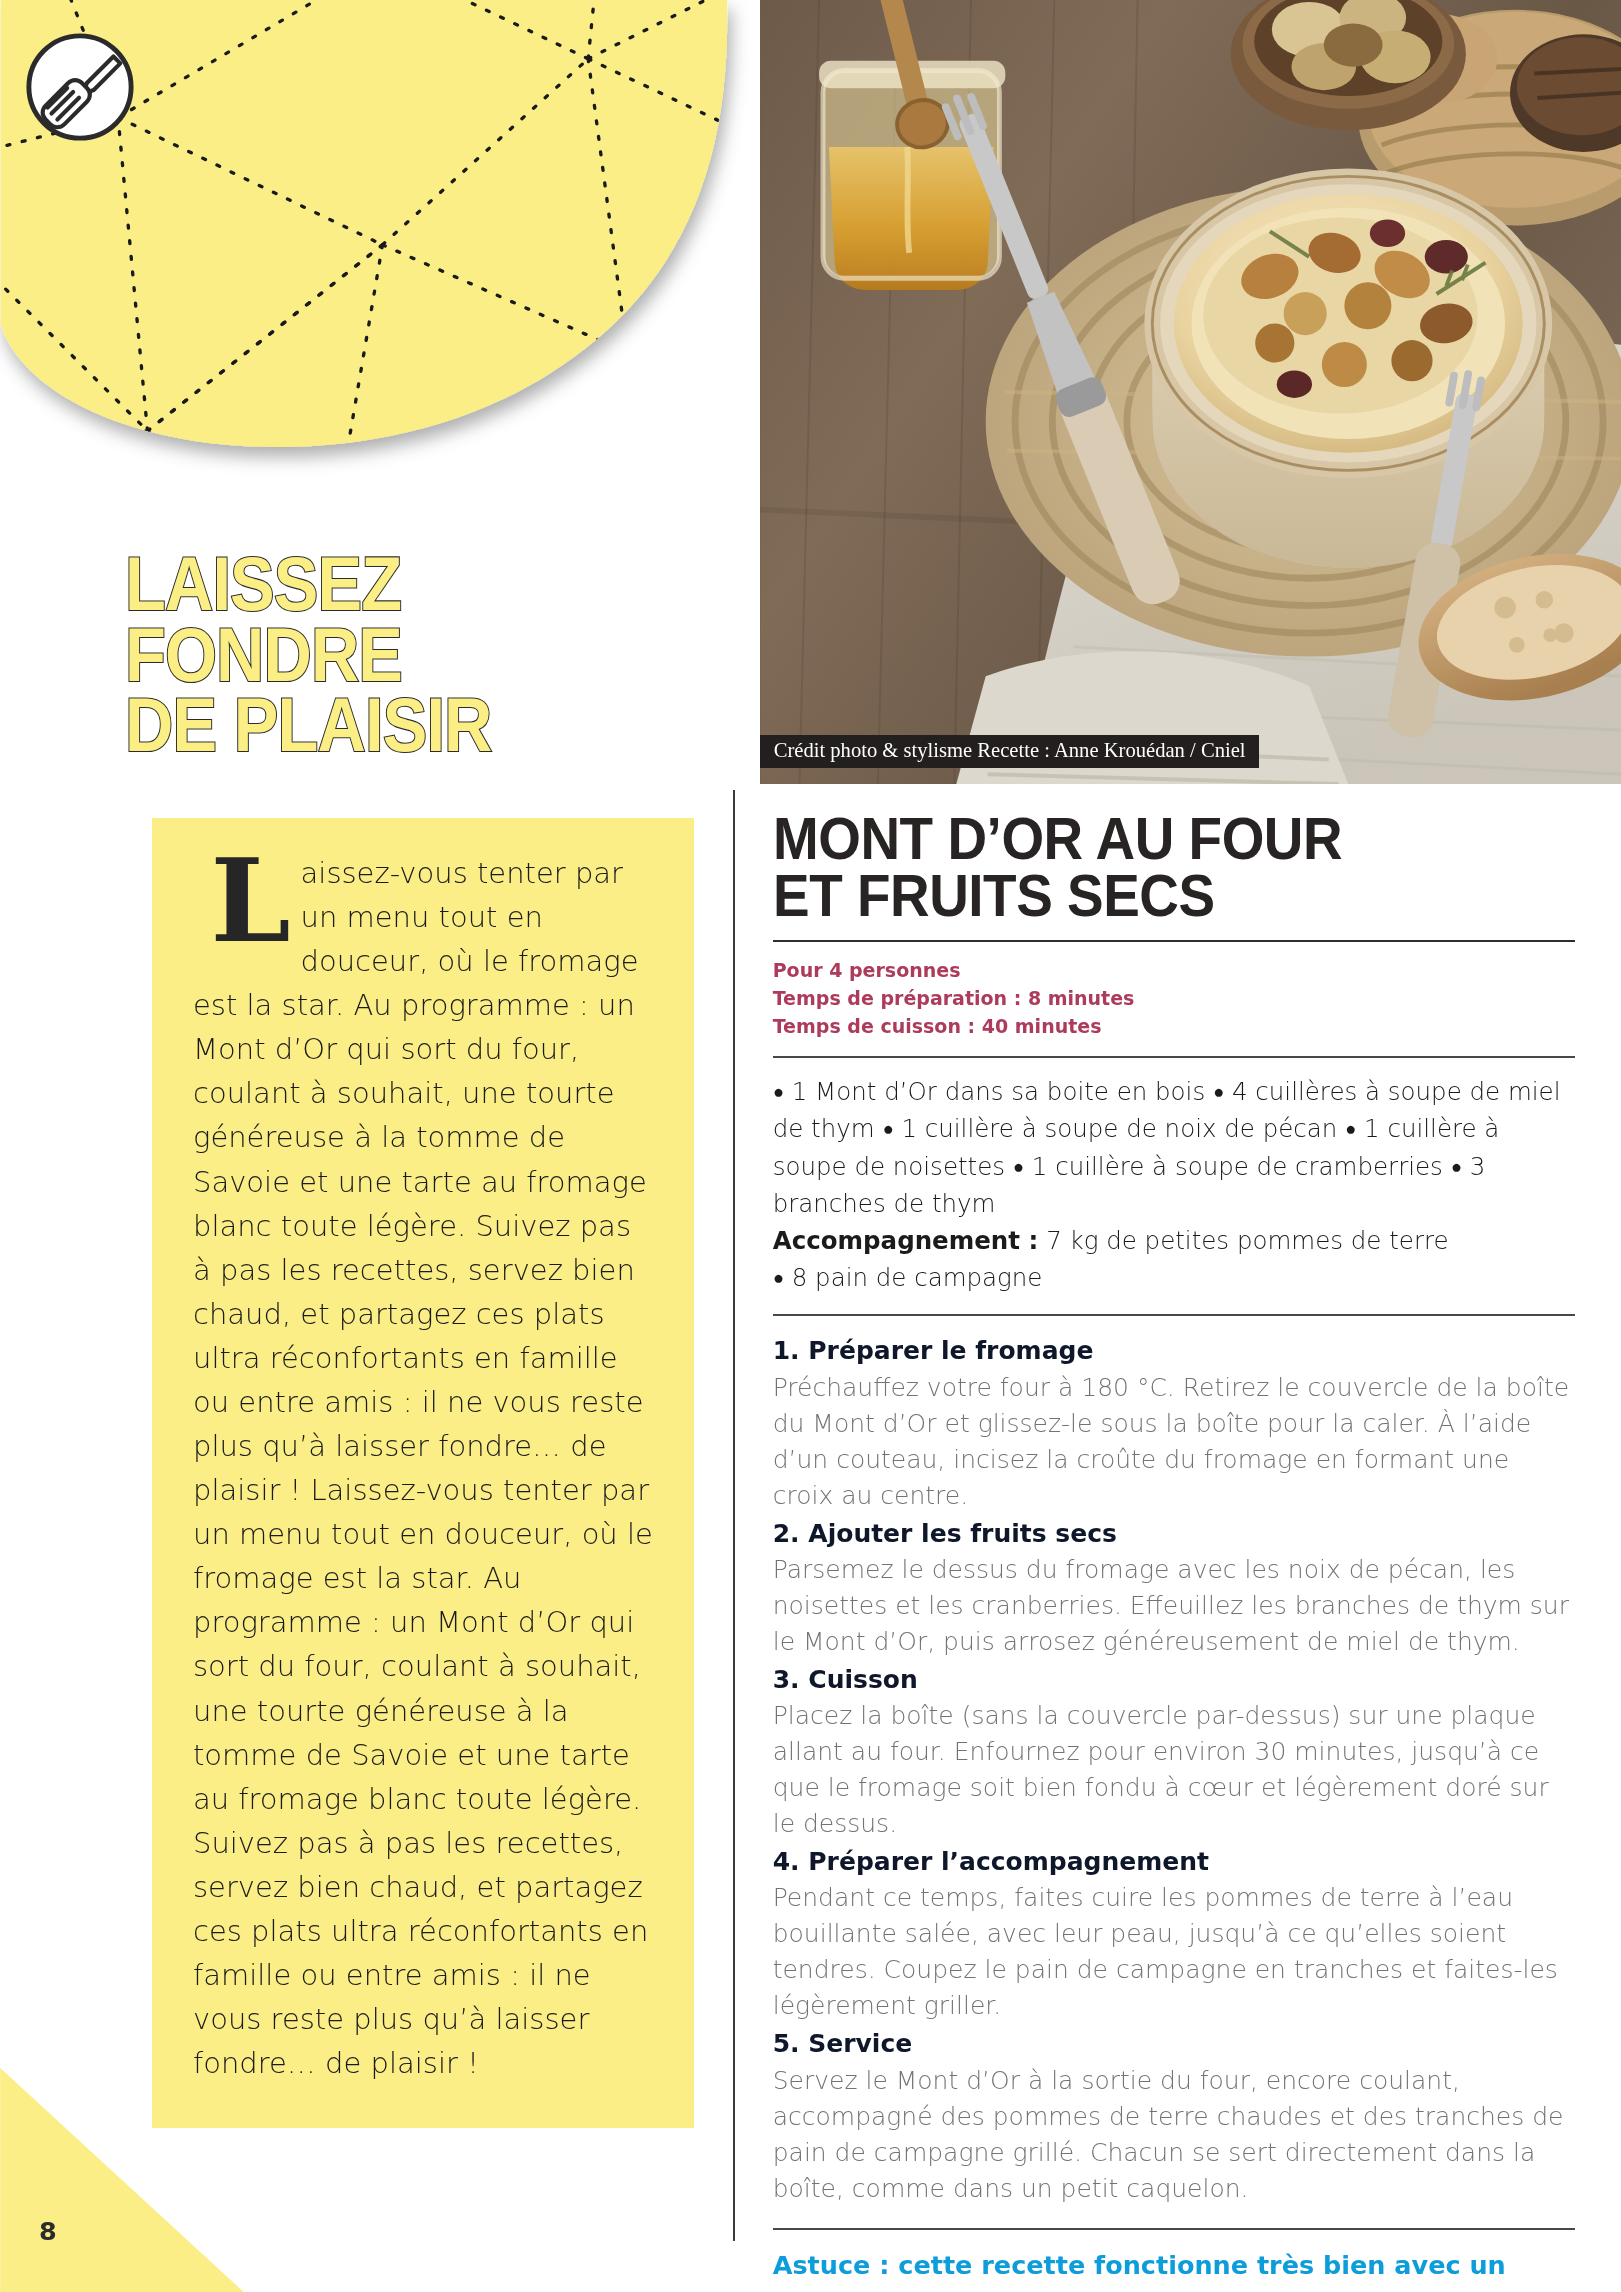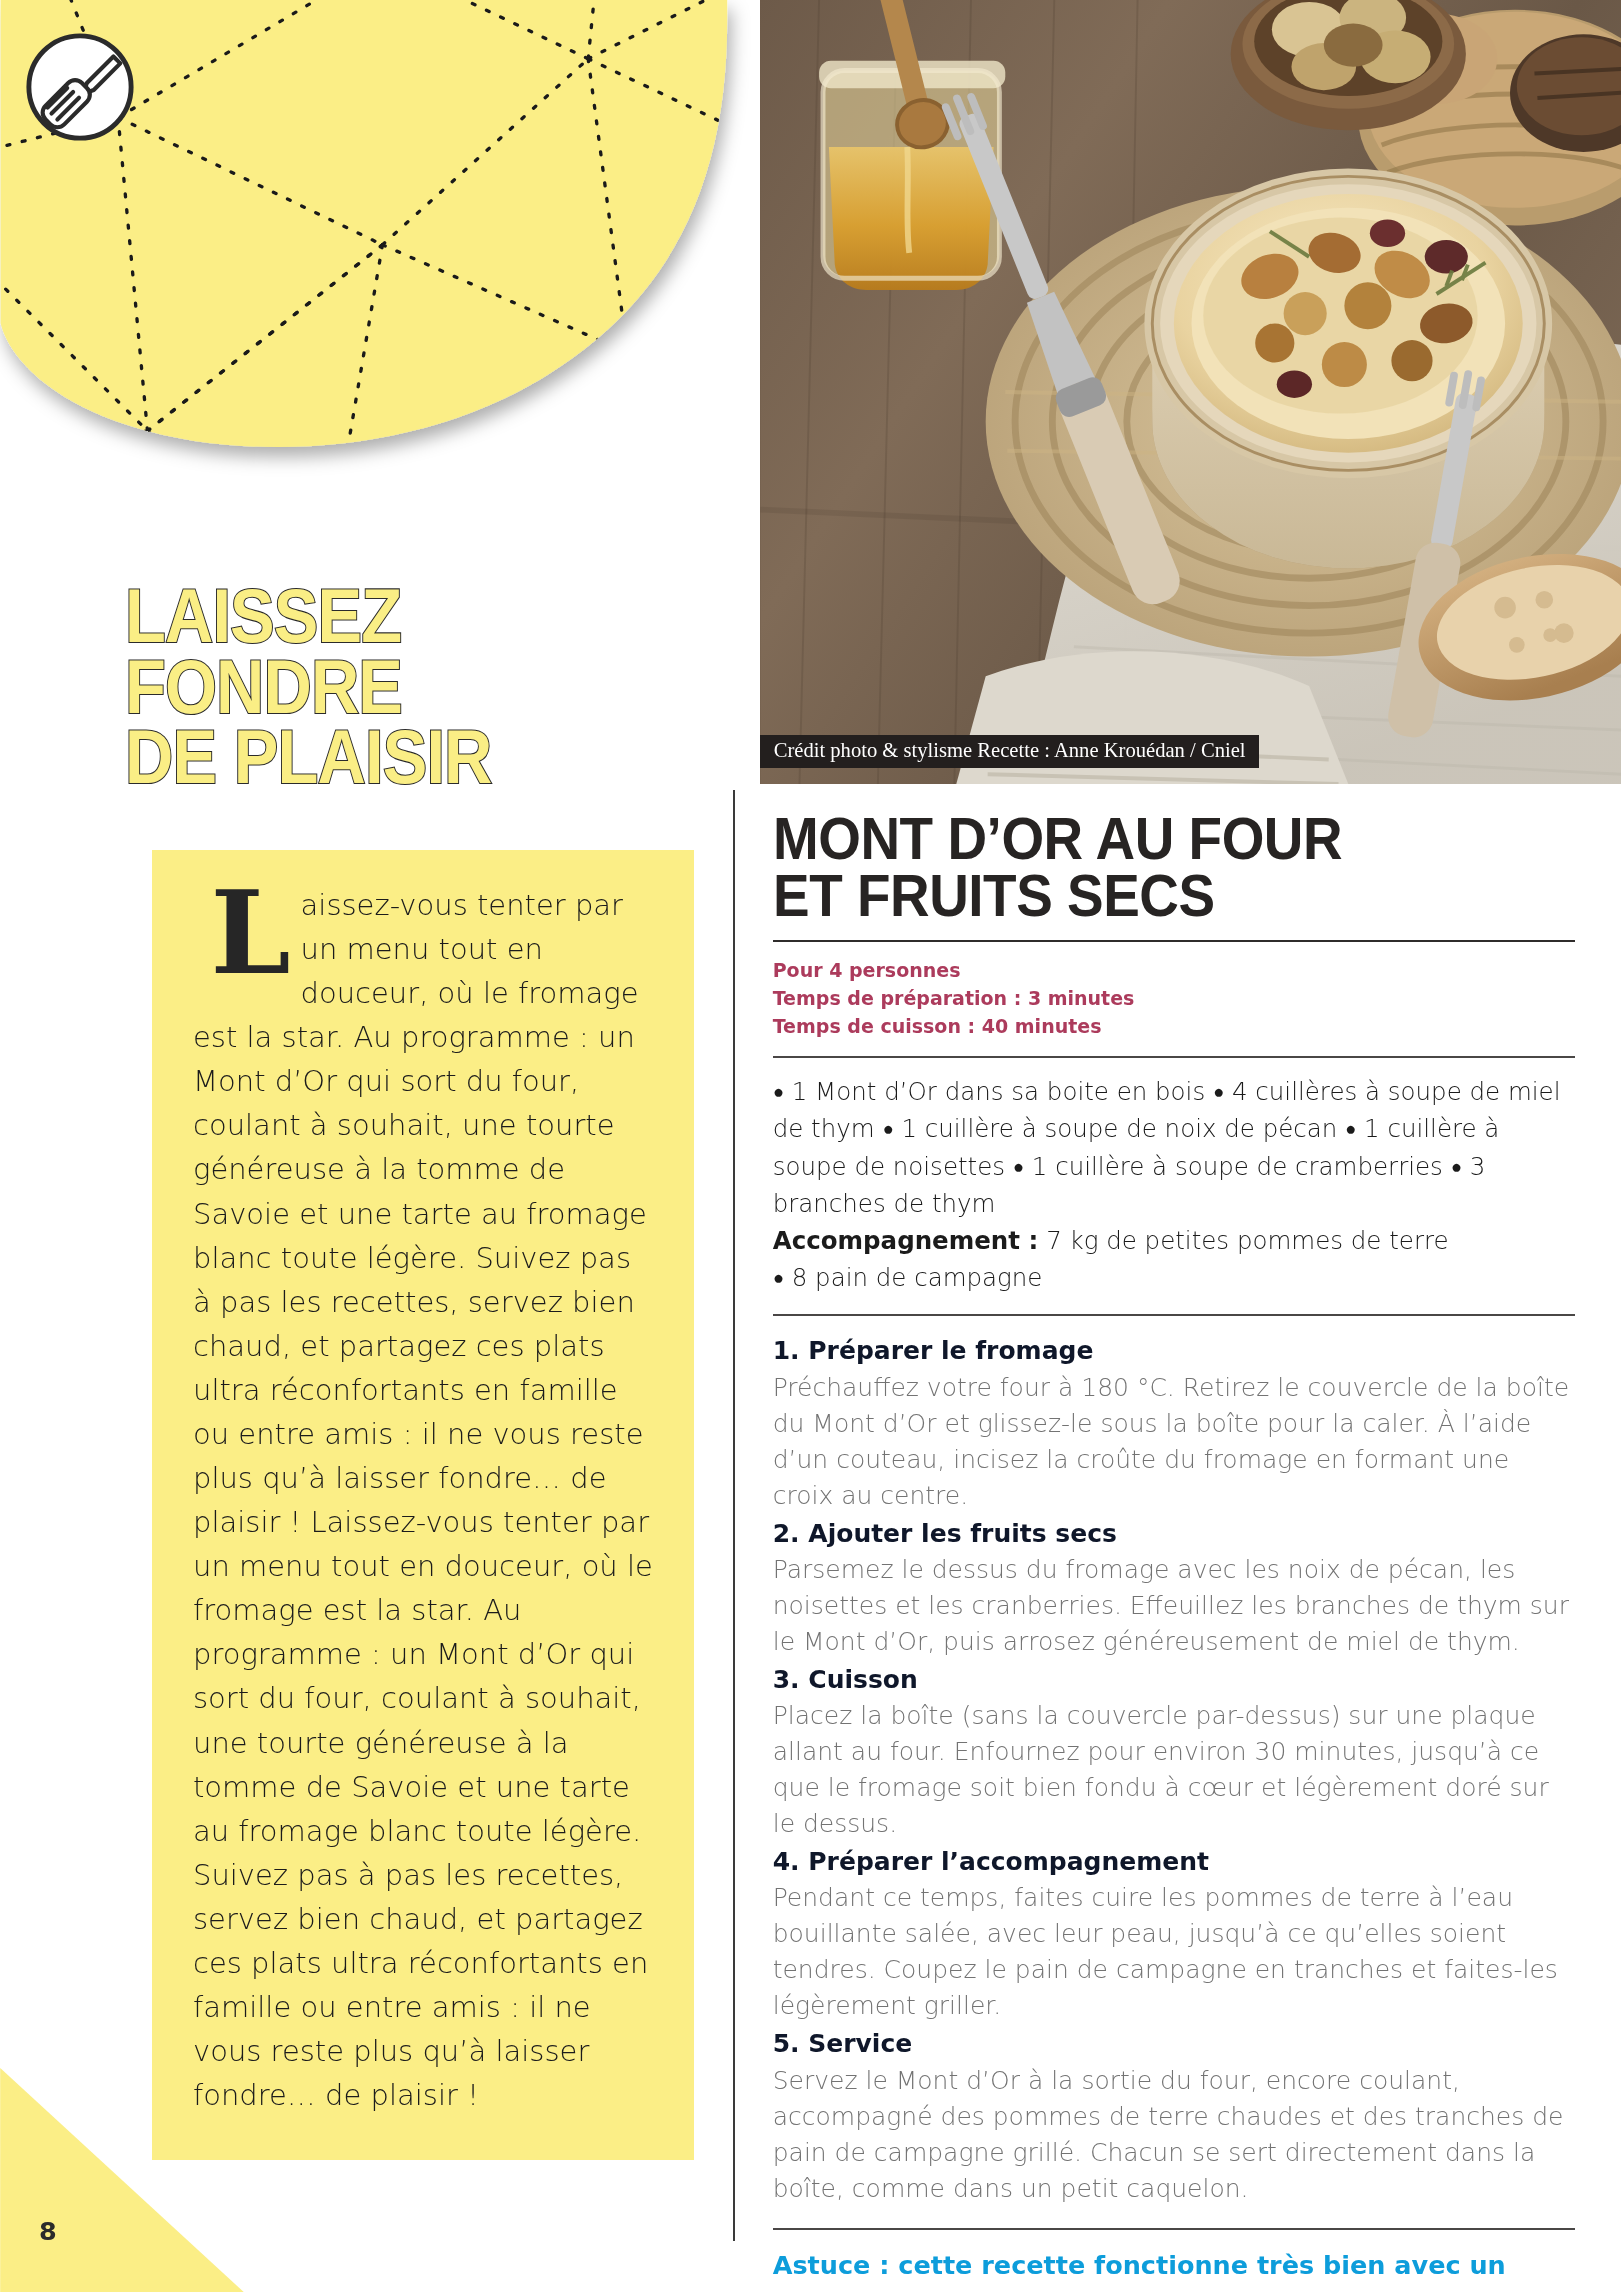--- a/index.html
+++ b/index.html
@@ -18,21 +18,21 @@
   }
   #yellow-deco svg{display:block;}
 
   
   #spatula-badge{
     position:absolute;left:21.6px;top:29px;width:116px;height:116px;
   }
 
   
   #left-col{
-    position:absolute;left:0;top:581px;width:733px;
+    position:absolute;left:0;top:549px;width:733px;
   }
   #headline{
     margin:0 0 57px 125px;
     font-family:"Liberation Sans", sans-serif;
     font-weight:bold;
     font-size:76px;
     line-height:0.93;
     letter-spacing:-1px;
     color:#FAEE85;
     -webkit-text-stroke:2.2px #2b2b2b;
@@ -450,21 +450,21 @@
   </div>
 
   <div id="recipe">
     <h2 id="recipe-title">MONT D’OR AU FOUR
 ET FRUITS SECS</h2>
 
     <div class="rule"></div>
 
     <div id="servings">
       <div>Pour 4 personnes</div>
-      <div>Temps de préparation : 3 minutes</div>
+      <div>Temps de préparation : 8 minutes</div>
       <div>Temps de cuisson  : 40 minutes</div>
     </div>
 
     <div class="rule-thin"></div>
 
     <div id="ingredients">
       <span class="dot">●</span>
       <span>1 Mont d’Or dans sa boite en bois</span>
       <span class="dot">●</span>
       <span>4 cuillères à soupe de miel de thym</span>

